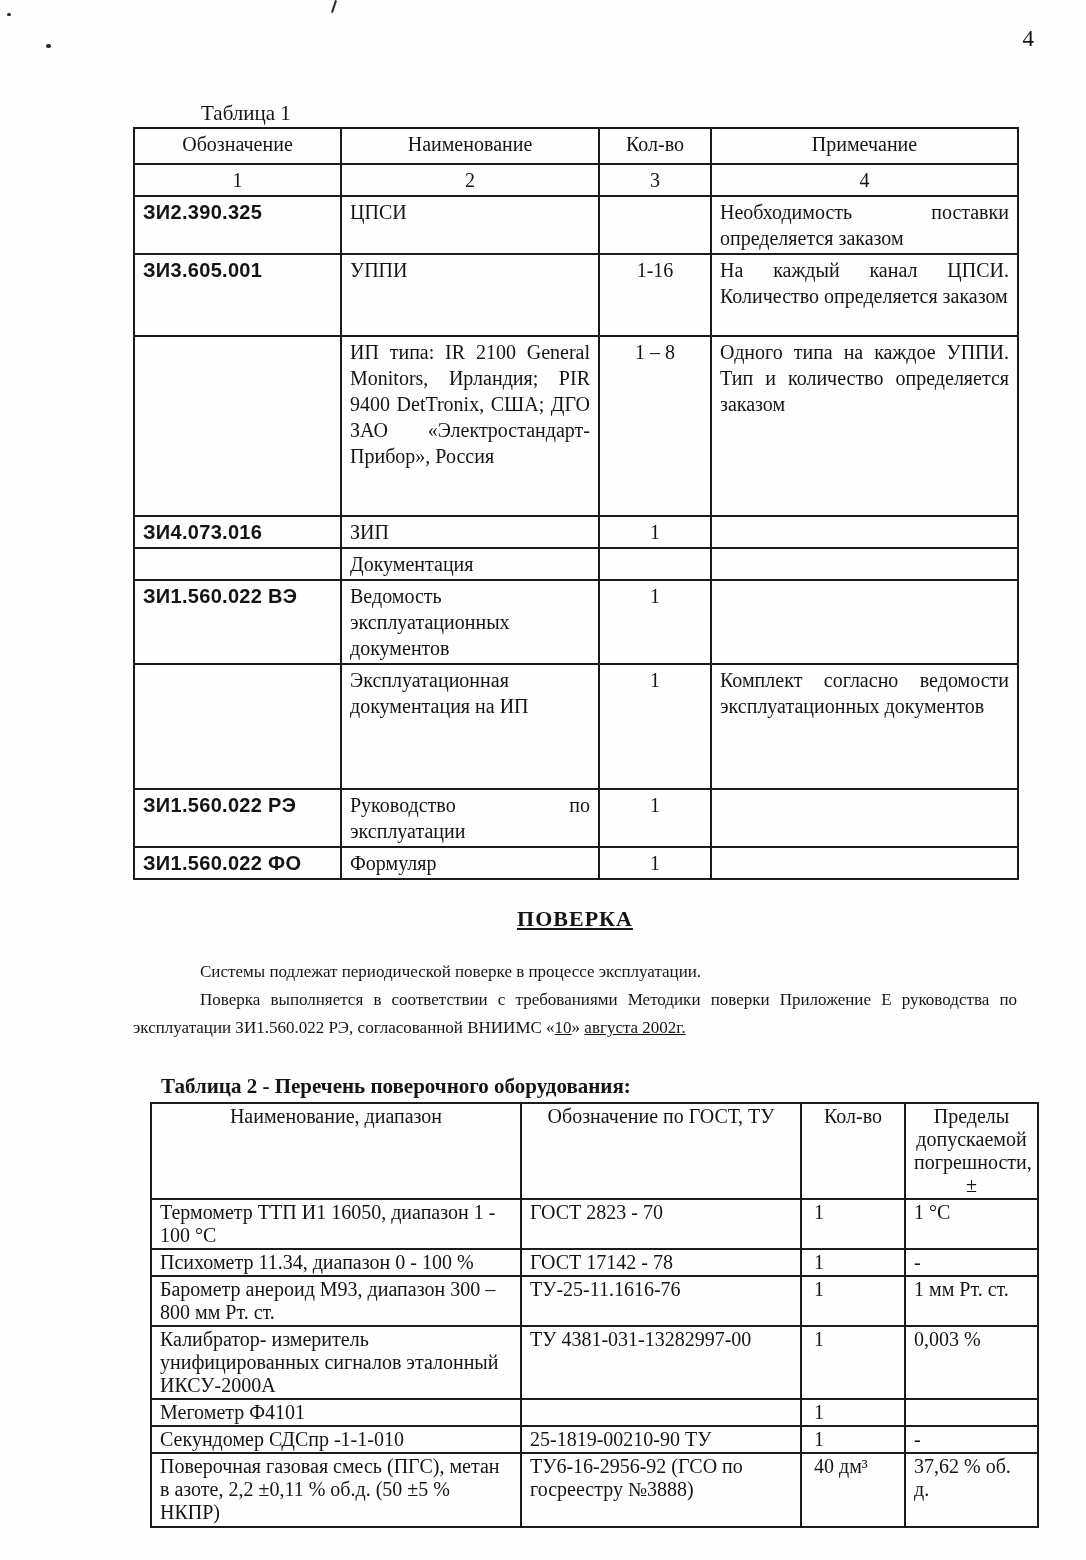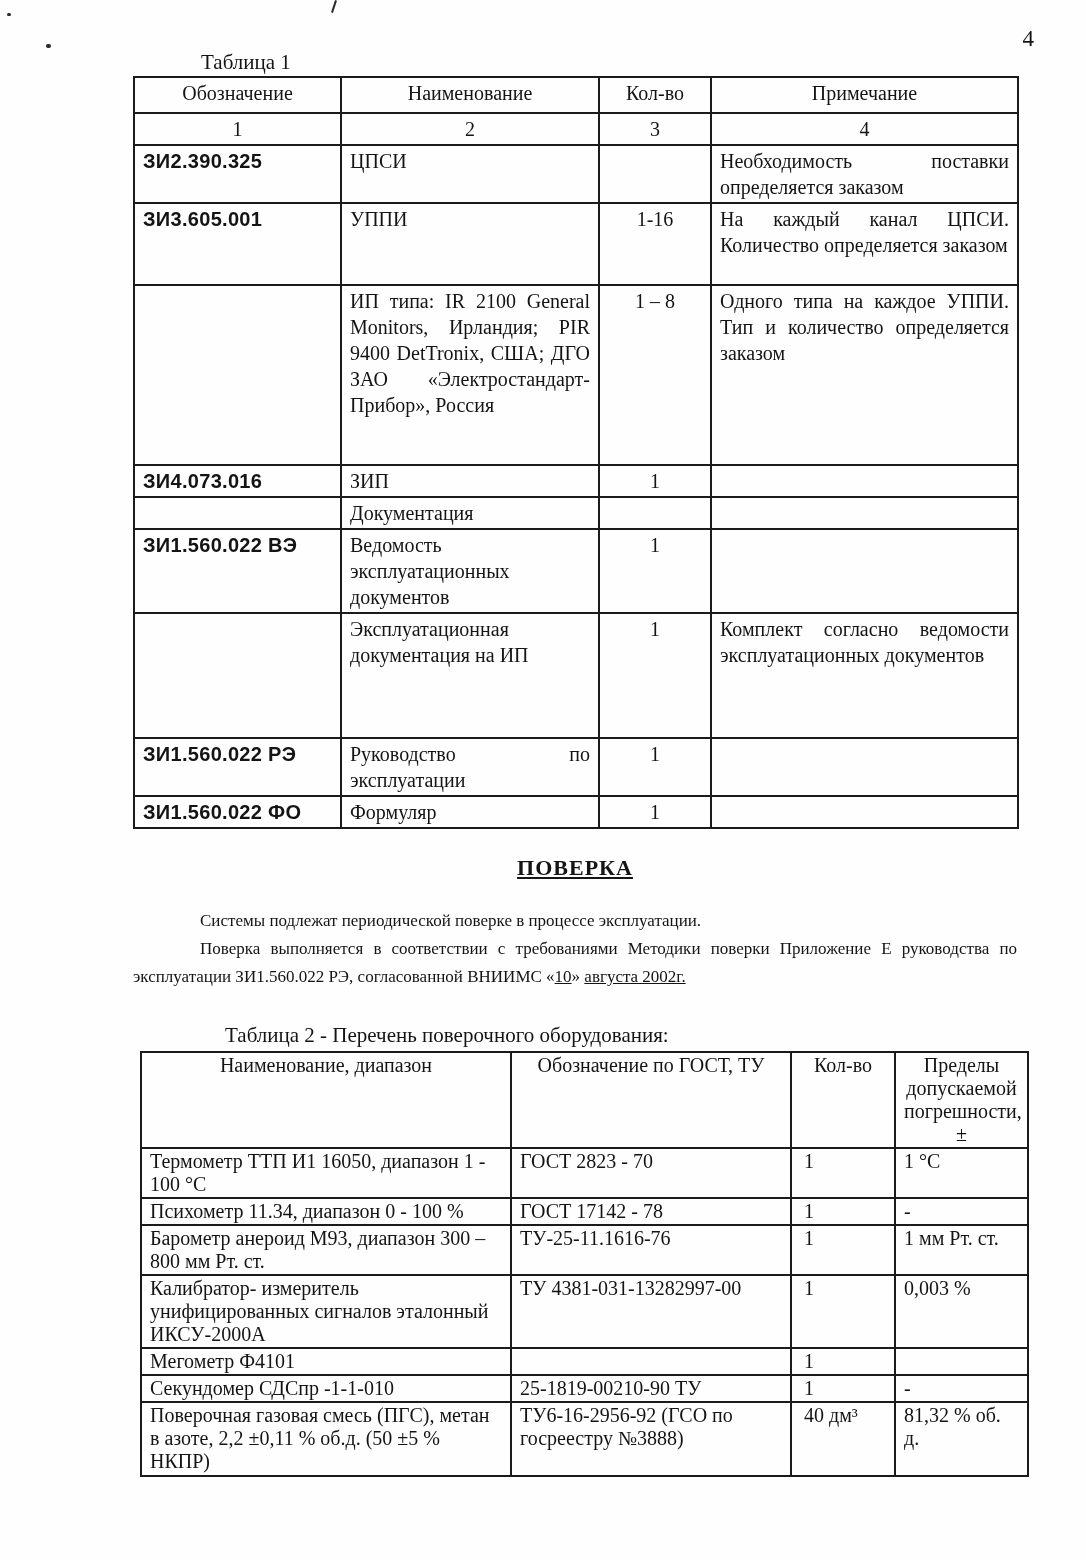--- a/index.html
+++ b/index.html
@@ -6,37 +6,37 @@
   .page {
     position:relative; width:1086px; height:1560px; margin:0 auto;
     background:#fefefe; color:#141414;
     font-family:"Liberation Serif", serif;
     overflow:hidden;
   }
   .page-number { position:absolute; top:26px; right:52px; font-size:23px; }
   .content { position:absolute; left:133px; top:0; width:884px; }
 
   .table-title { font-size:21px; line-height:24px; }
-  .t1-title { margin:50px 0 2px 68px; }
-  .t2-title { margin:32px 0 4px 92px; }
+  .t1-title { margin:101px 0 2px 68px; }
+  .t2-title { margin:32px 0 4px 28px;font-weight:bold; }
 
   table { border-collapse:collapse; table-layout:fixed; }
   th, td {
     border:2px solid #1b1b1b; vertical-align:top;
     padding:2px 8px; font-size:20px; line-height:26px; font-weight:normal;
     overflow:hidden;
   }
   .t1 { width:884px;border-radius:30px; }
   .t1 .hdr { text-align:center; }
   .t1 .c-desig { font-family:"Liberation Sans", sans-serif; font-weight:bold; font-size:20px; letter-spacing:0.3px;margin-top:24px; }
   .t1 .c-name { text-align:justify; }
   .t1 .c-qty  { text-align:center;margin-top:38px; }
   .t1 .c-note { text-align:justify; }
 
-  .t2 { width:887px; margin-left:7px; }
+  .t2 { width:887px; margin-left:17px; }
   .t2 th, .t2 td { line-height:23px; padding:1px 8px; }
   .t2 .hdr { text-align:center; }
   .t2 .c2-qty { padding-left:12px; }
 
   .section-heading {
     margin:26px 0 26px 0; text-align:center;
     font-size:22px; font-weight:bold; letter-spacing:1px;text-decoration:underline;
   }
   .para {
     margin:0; font-size:17px; line-height:28px;
@@ -196,19 +196,19 @@
       <tr style="height:23px">
         <td class="c2-name">Секундомер СДСпр -1-1-010</td>
         <td class="c2-gost">25-1819-00210-90 ТУ</td>
         <td class="c2-qty">1</td>
         <td class="c2-err">-</td>
       </tr>
       <tr style="height:74px">
         <td class="c2-name">Поверочная газовая смесь (ПГС), метан в азоте, 2,2 ±0,11 % об.д. (50 ±5 % НКПР)</td>
         <td class="c2-gost">ТУ6-16-2956-92 (ГСО по госреестру №3888)</td>
         <td class="c2-qty">40 дм³</td>
-        <td class="c2-err">81,32 % об. д.</td>
+        <td class="c2-err">37,62 % об. д.</td>
       </tr>
     </tbody>
       </table>
 
   </div>
 </div>
 
 </body></html>

